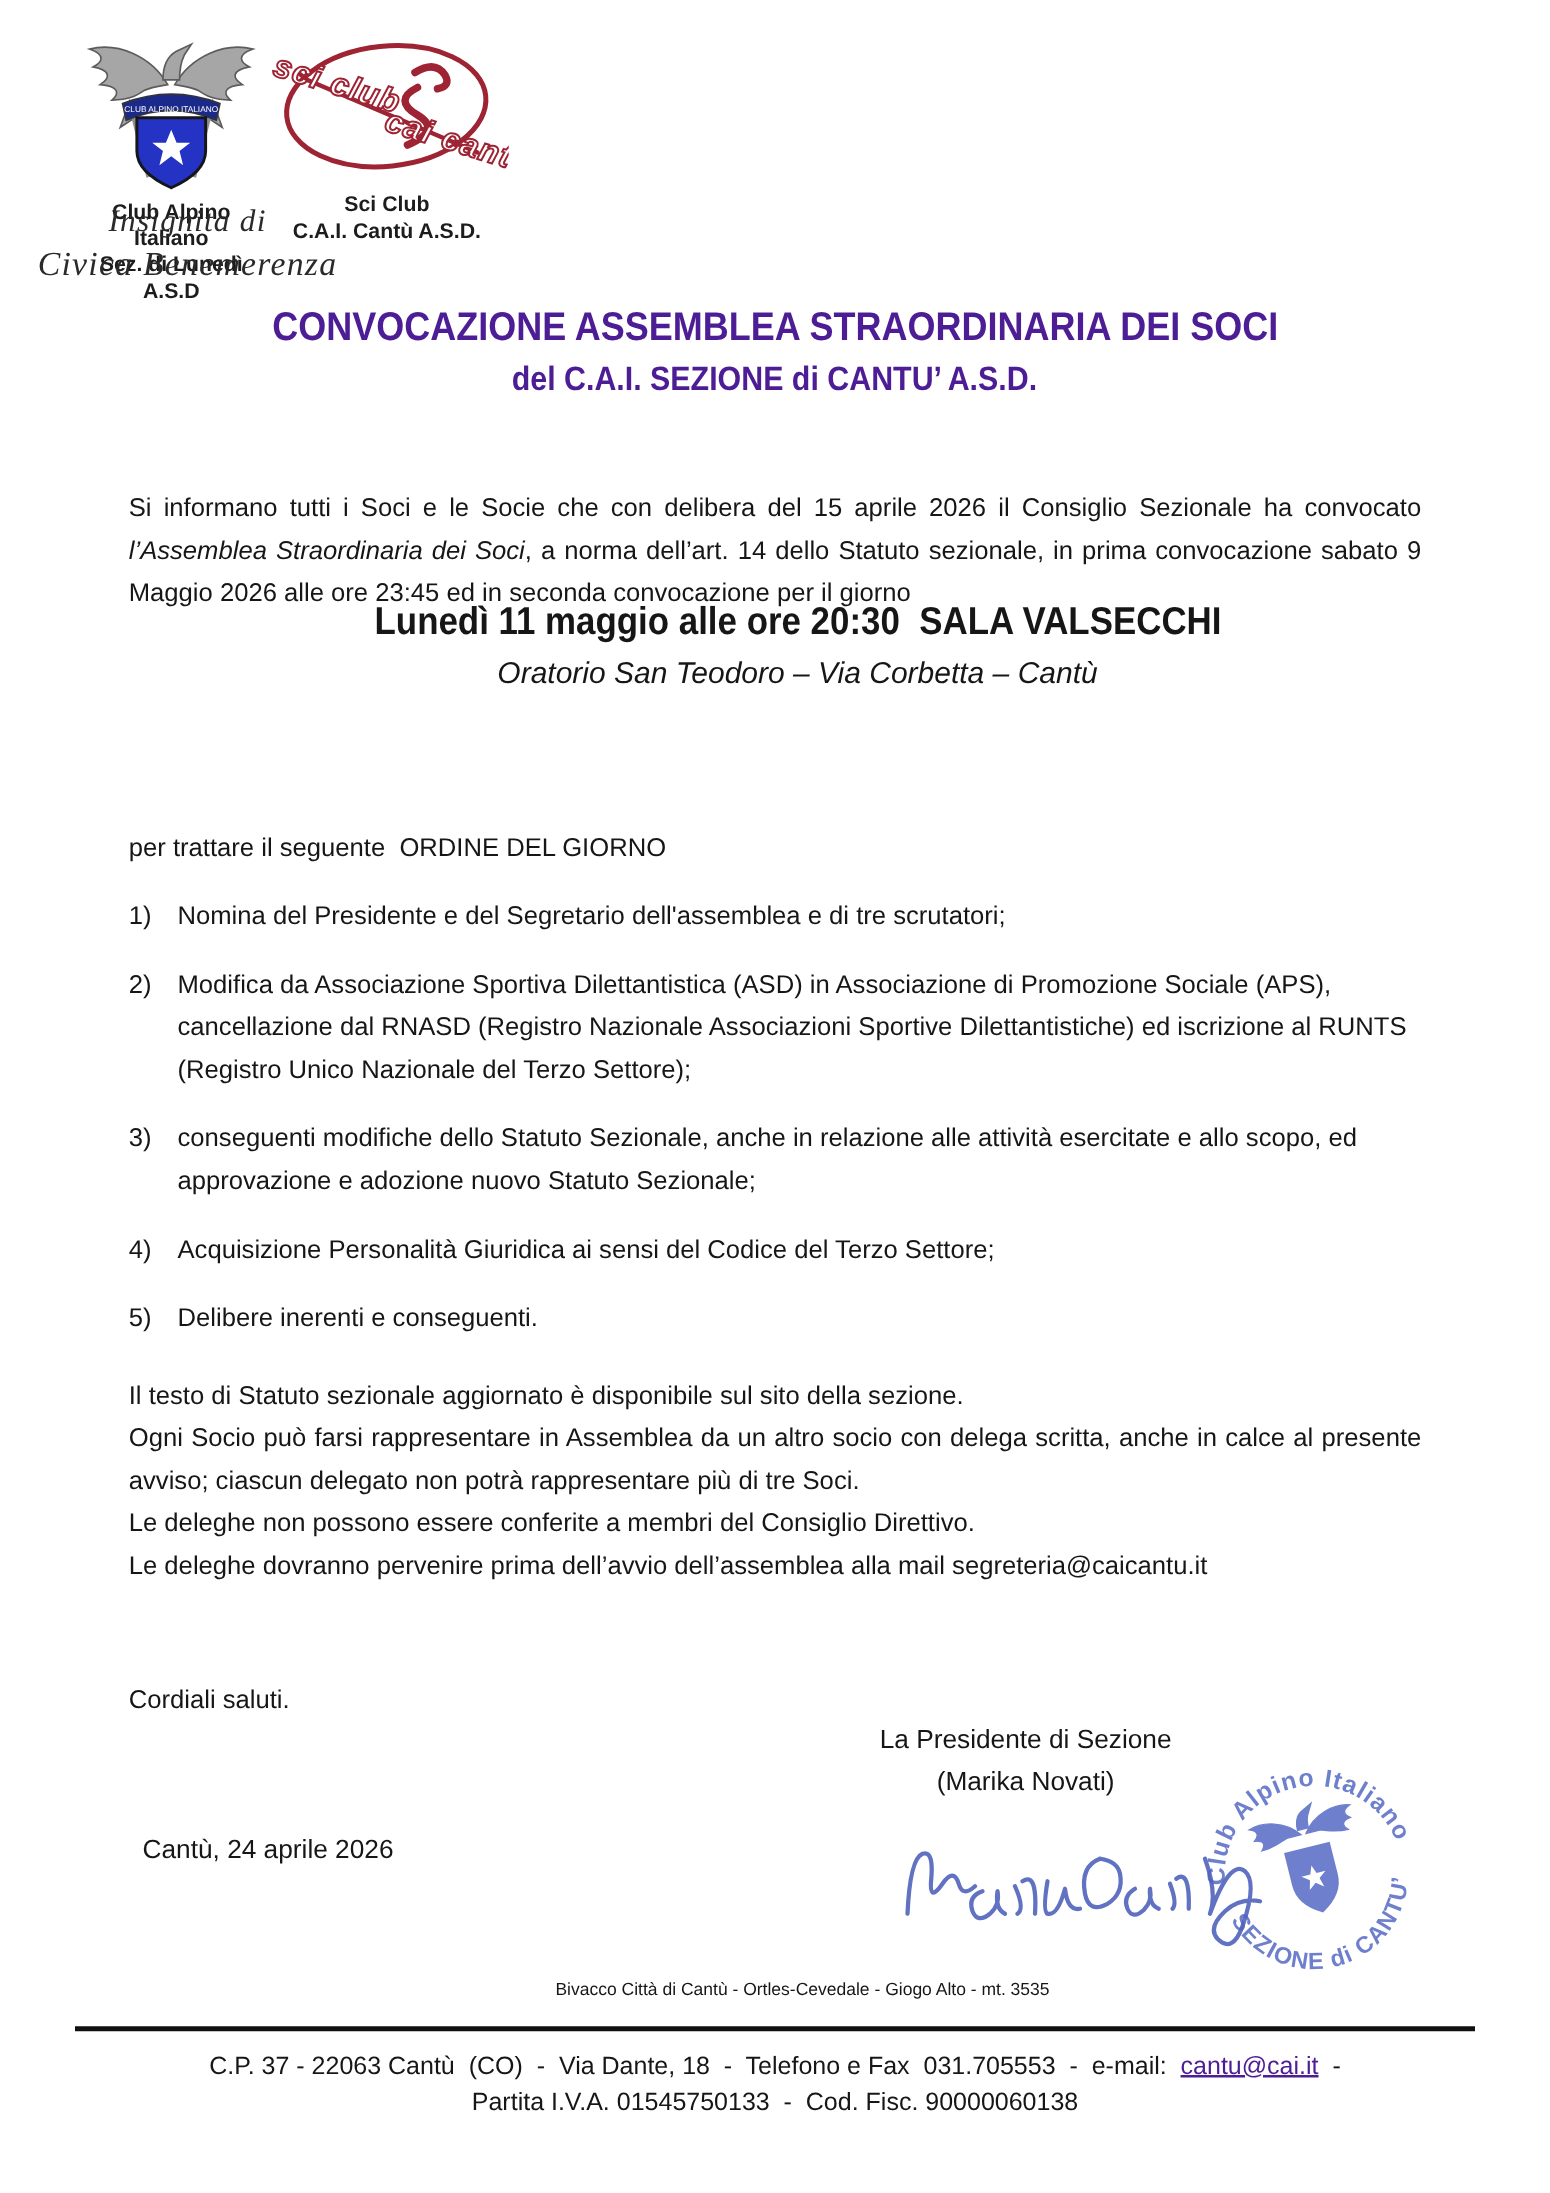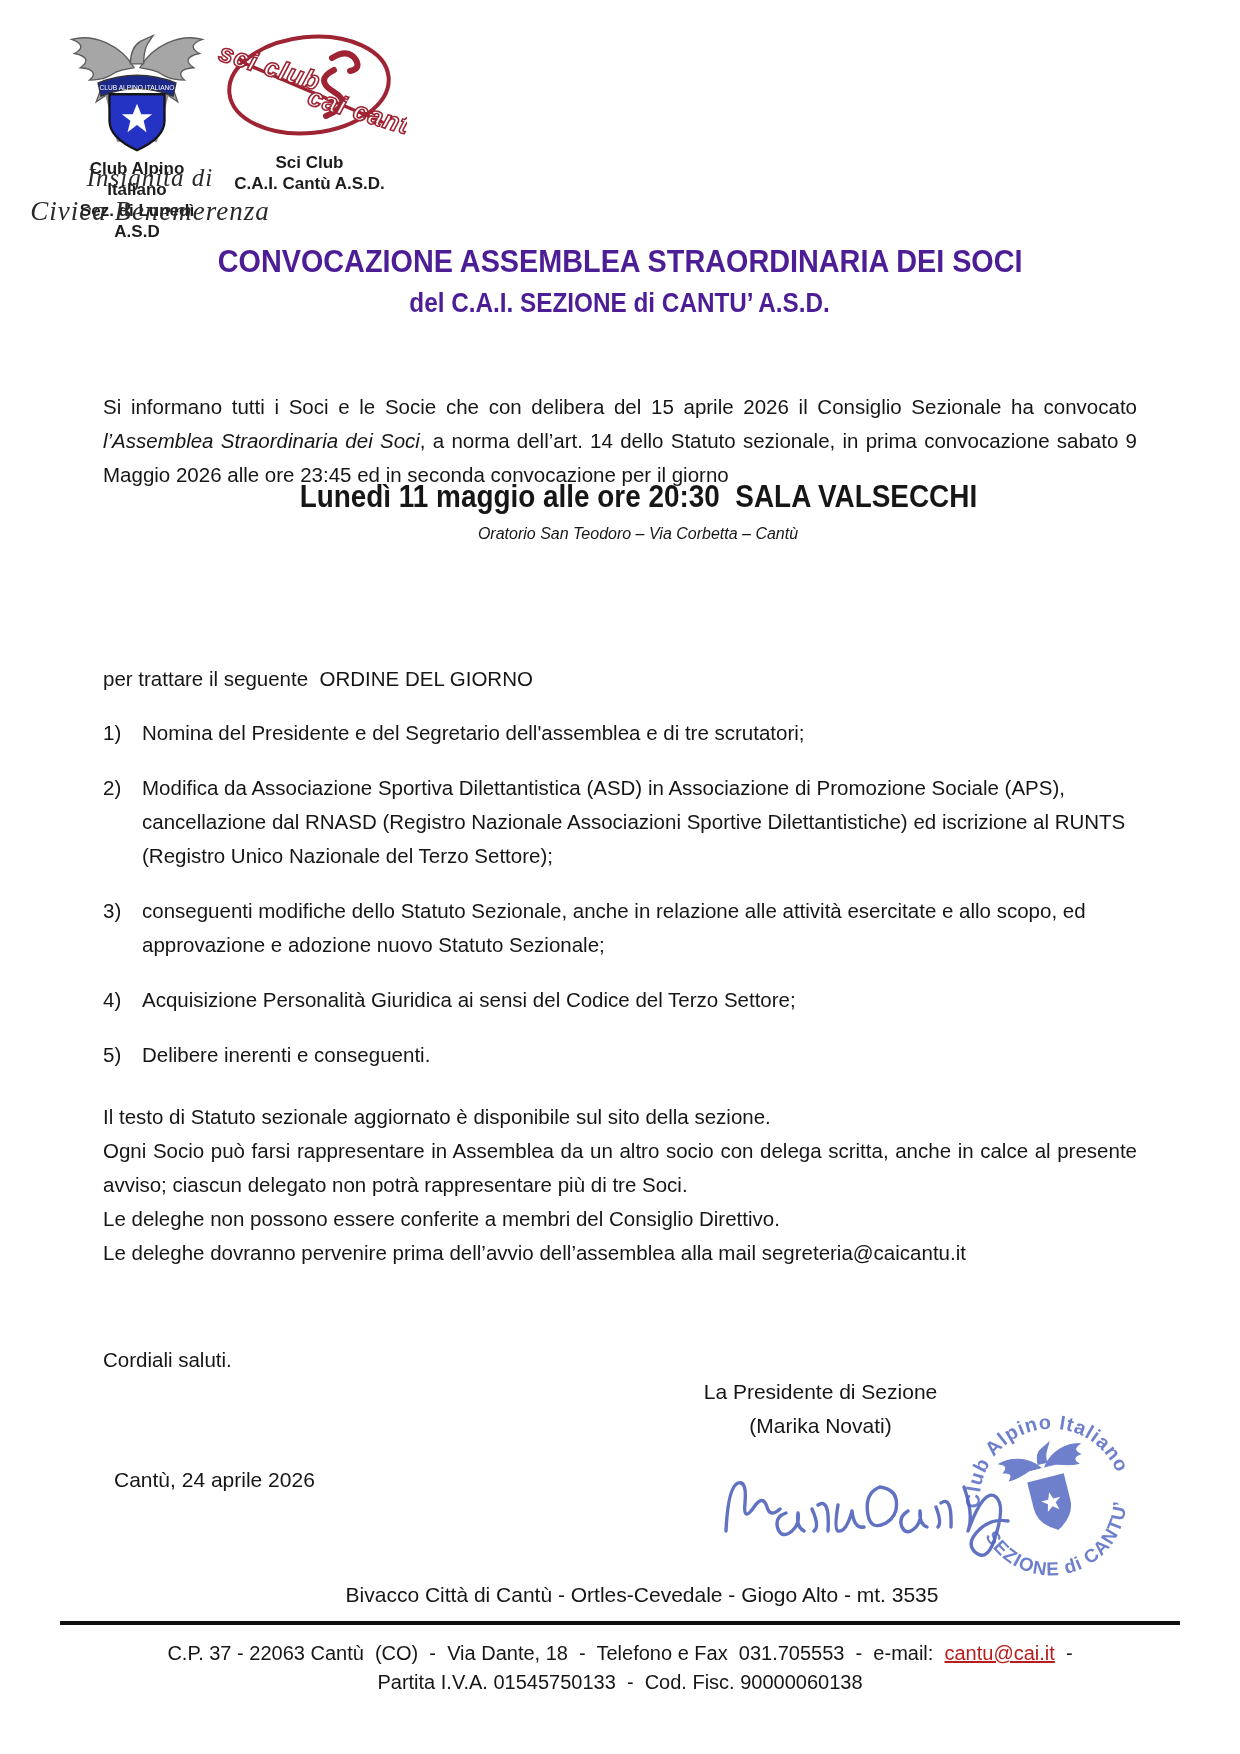--- a/index.html
+++ b/index.html
@@ -26,42 +26,42 @@
   
   .title-block{position:absolute;top:243px;left:0;right:0;text-align:center;color:#4c1d95;}
   .title-main{font-size:32px;font-weight:bold;}
   .title-sub{font-size:27px;font-weight:bold;margin-top:8px;}
   .condensed{display:inline-block;transform:scaleX(.9);transform-origin:center;white-space:pre;}
   
   .bodytext{font-size:20.5px;line-height:34px;}
   .intro{position:absolute;top:369px;left:103px;width:1034px;text-align:justify;}
   .meeting{position:absolute;top:479px;left:0;right:0;text-align:center;padding-left:36px;}
   .meeting .headline{font-size:31px;font-weight:bold;}
-  .meeting .location{font-size:16px;font-style:italic;margin-top:10px;}
+  .meeting .location{font-size:24px;font-style:italic;margin-top:10px;}
   .agenda-intro{position:absolute;top:662px;left:103px;white-space:pre-wrap;}
   .agenda-list{position:absolute;top:716px;left:103px;width:1036px;}
   .agenda-item{display:flex;margin-bottom:21px;}
   .agenda-item .num{flex:none;width:39px;}
   .agenda-item .txt{flex:1;}
   .info-block{position:absolute;top:1100px;left:103px;width:1034px;}
   .info-block p{margin:0;}
   .just{text-align:justify;}
   .closing{position:absolute;top:1343px;left:103px;}
   
   .sig-area{position:absolute;top:1375px;left:0;right:0;height:270px;}
   .sig-col{position:absolute;left:618px;top:0;width:405px;text-align:center;font-size:21px;line-height:34px;}
   .stamp{position:absolute;left:952px;top:26px;width:198px;height:198px;}
   .scribble{position:absolute;left:712px;top:72px;width:335px;height:120px;}
   .date-line{position:absolute;left:114px;top:93px;font-size:21px;}
   
-  .bivacco{position:absolute;top:1583px;left:0;right:0;text-align:center;font-size:21px;padding-left:44px;}
+  .bivacco{position:absolute;top:1583px;left:0;right:0;text-align:center;font-size:14px;padding-left:44px;}
   .rule{position:absolute;top:1621px;left:60px;width:1120px;height:4px;background:#101010;}
   .footer{position:absolute;top:1639px;left:0;right:0;text-align:center;font-size:20px;line-height:29px;}
   .footer .ln{white-space:pre-wrap;}
-  .footer a{color:#b91c1c;text-decoration:underline;}
+  .footer a{color:#4c1d95;text-decoration:underline;}
 </style>
 </head>
 <body>
 
 <div class="page">
 
   <div class="cai-logo-block">
     <svg width="150" height="128" viewBox="0 0 150 135">
 
       <g fill="#a6a6a6" stroke="#5c5c5c" stroke-width="1.4">

